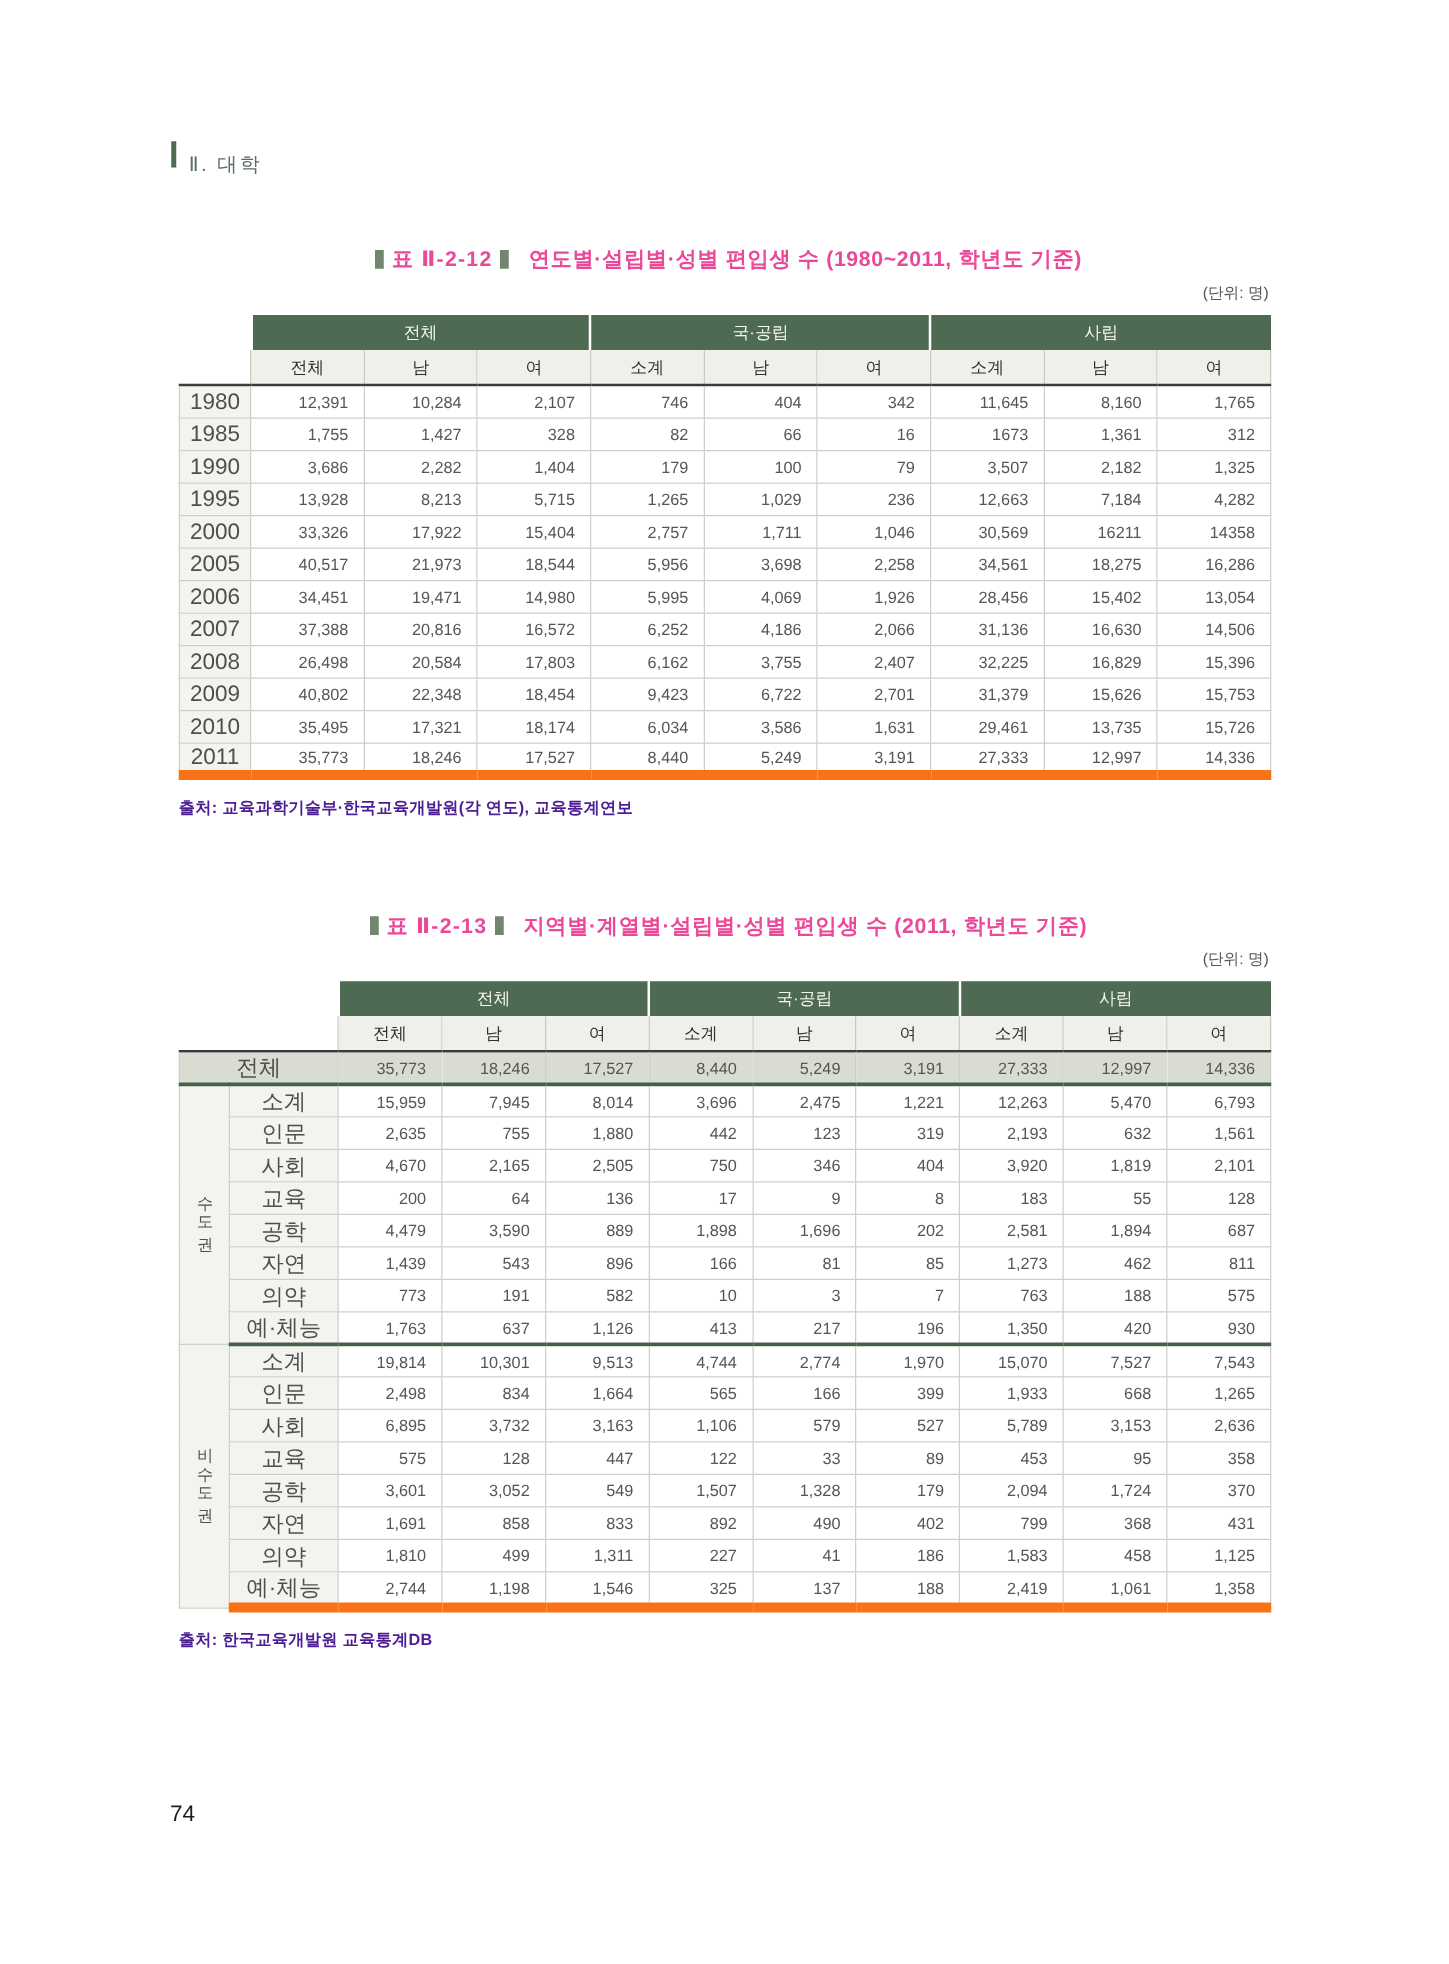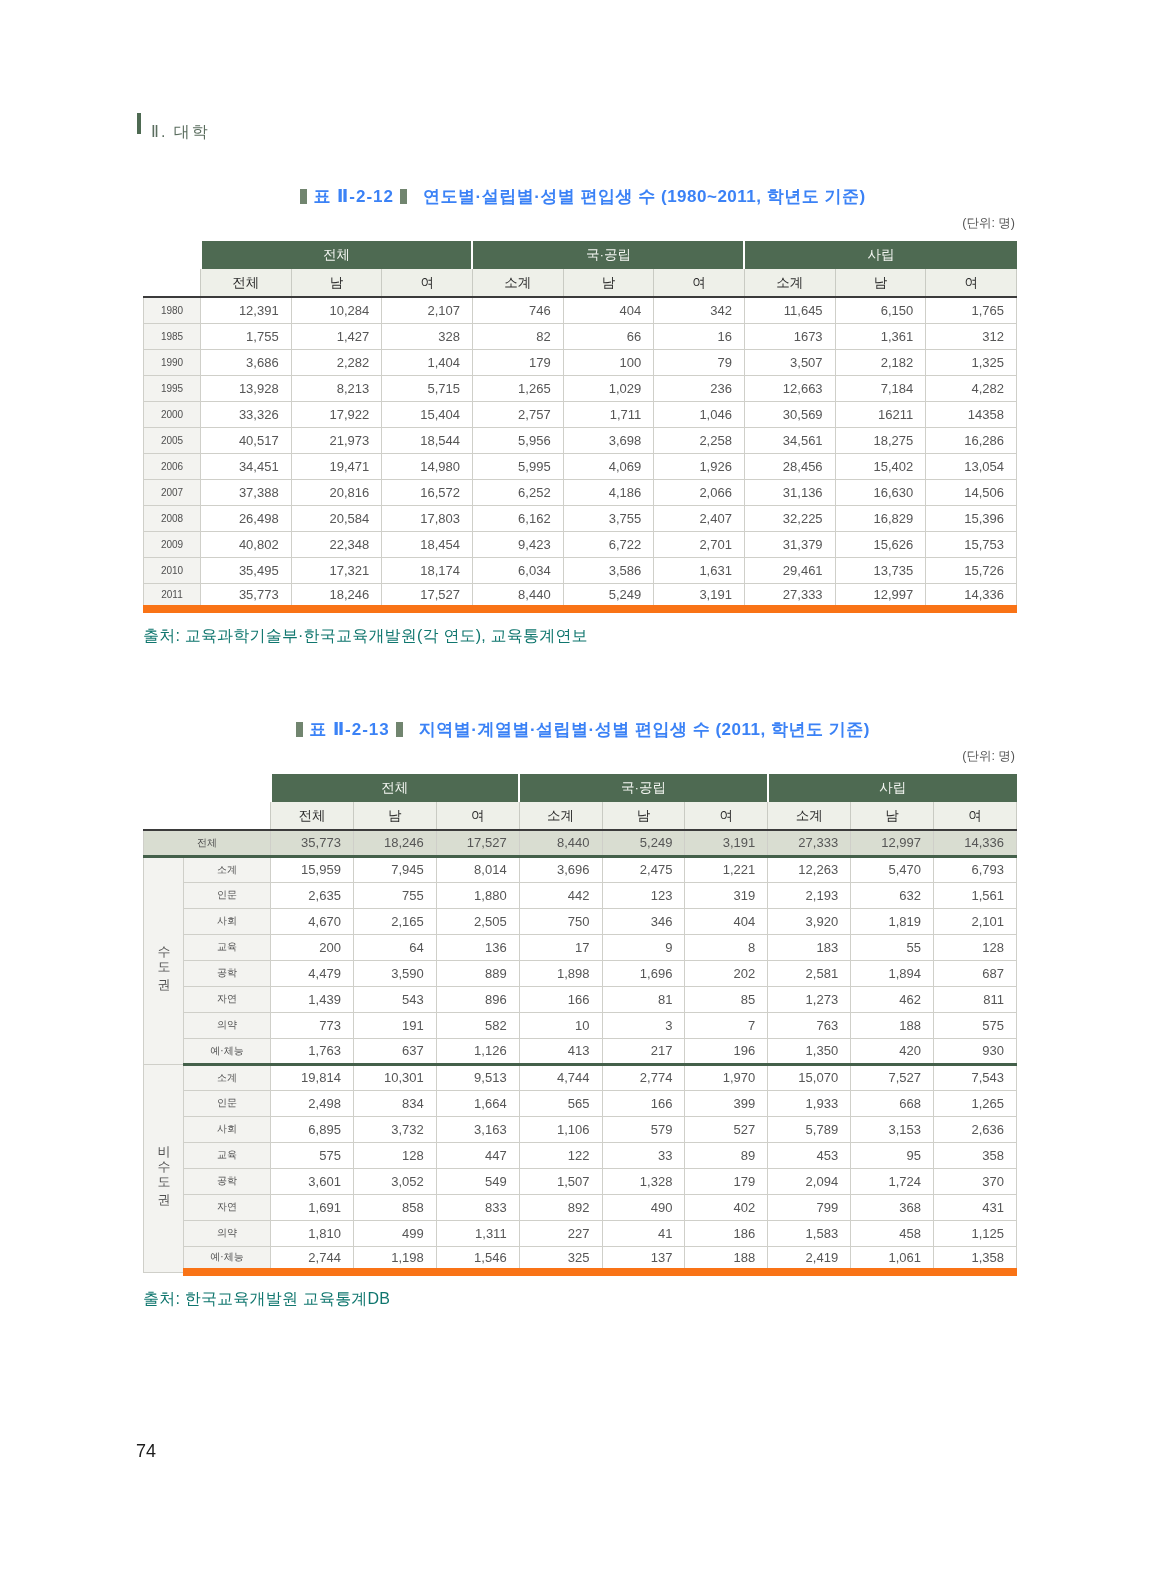--- a/index.html
+++ b/index.html
@@ -19,22 +19,22 @@
   }
   .section-bar { display: inline-block; width: 4px; height: 21px; background: #4e6a52; }
   .section-title { font-size: 16px; color: #5b6e5f; letter-spacing: 2px; margin-top: 19px; }
 
   
   .table-block { position: absolute; left: 143px; width: 874px; }
   #block1 { top: 186px; }
   #block2 { top: 719px; }
 
   .table-title {
-    text-align: center; font-size: 17px; font-weight: 600; color: #3b82f6;
-    letter-spacing: 0.5px; margin-bottom: 7px; line-height: 22px;
+    text-align: center; font-size: 17px; font-weight: 600; color: #ec4899;
+    letter-spacing: 0.5px; margin-bottom: 7px; line-height: 22px; margin-top: 11px;
   }
   .tick { display: inline-block; width: 7px; height: 15px; background: #71856f;
           vertical-align: -2px; margin: 0 6px; }
   .title-label { letter-spacing: 1px; }
   .title-text { margin-left: 10px; }
 
   .unit-note { text-align: right; font-size: 12.5px; color: #555; margin: 2px 2px 9px 0; }
 
   table { border-collapse: collapse; table-layout: fixed; width: 874px; }
   th, td { height: 26px; padding: 0; font-weight: normal; overflow: hidden; white-space: nowrap; }
@@ -47,42 +47,42 @@
   }
   th.group:last-child { border-right: none; }
   th.sub {
     background: #eef0e9; color: #2e2e2e; font-size: 13.5px;
     border: 1px solid #c9cbc3; border-top: none; height: 28px;
   }
   td.blank { background: #fff; border: none; }
 
   
   tbody th.rowlabel {
-    background: #f3f3f0; color: #4f4f4f; font-size: 10px;
+    background: #f3f3f0; color: #4f4f4f; font-size: 18px;
     border: 1px solid #cfcfc9; text-align: center;
   }
   tbody td.num {
     background: #fff; color: #565656; font-size: 13px;
     border: 1px solid #cfcfc9; text-align: right; padding-right: 12px;
   }
   tbody th.region {
     background: #f3f3f0; color: #4f4f4f; font-size: 13px;
     border: 1px solid #cfcfc9; text-align: center; vertical-align: middle;
     writing-mode: vertical-rl; text-orientation: upright; letter-spacing: 3px;
   }
   
   tr.dark-top > th, tr.dark-top > td { border-top: 2px solid #3b3b3b; }
   
   tr.total-row > th, tr.total-row > td { background: #d9ddd1 !important; }
   tr.total-row > th, tr.total-row > td { border-bottom: 3px solid #44604a; }
   
   tr.block-end > th, tr.block-end > td { border-bottom: 3px solid #44604a; }
   tbody tr:last-child > th, tbody tr:last-child > td { border-bottom: 8px solid #f97316; }
 
-  .source-note { font-size: 16px; color: #0f766e; margin-top: 13px; letter-spacing: 0.2px; }
+  .source-note { font-size: 13px; color: #4c1d95; margin-top: 13px; letter-spacing: 0.2px; font-weight: bold; }
 
   .page-number { position: absolute; left: 136px; top: 1441px; font-size: 18px; color: #1c1c1c; }
 </style>
 </head>
 <body>
 
 <header class="section-header">
   <span class="section-bar"></span>
   <span class="section-title">Ⅱ. 대학</span>
 </header>
@@ -128,21 +128,21 @@
       <tbody>
         <tr class="dark-top">
           <th class="rowlabel">1980</th>
           <td class="num">12,391</td>
           <td class="num">10,284</td>
           <td class="num">2,107</td>
           <td class="num">746</td>
           <td class="num">404</td>
           <td class="num">342</td>
           <td class="num">11,645</td>
-          <td class="num">6,150</td>
+          <td class="num">8,160</td>
           <td class="num">1,765</td>
         </tr>
         <tr>
           <th class="rowlabel">1985</th>
           <td class="num">1,755</td>
           <td class="num">1,427</td>
           <td class="num">328</td>
           <td class="num">82</td>
           <td class="num">66</td>
           <td class="num">16</td>

